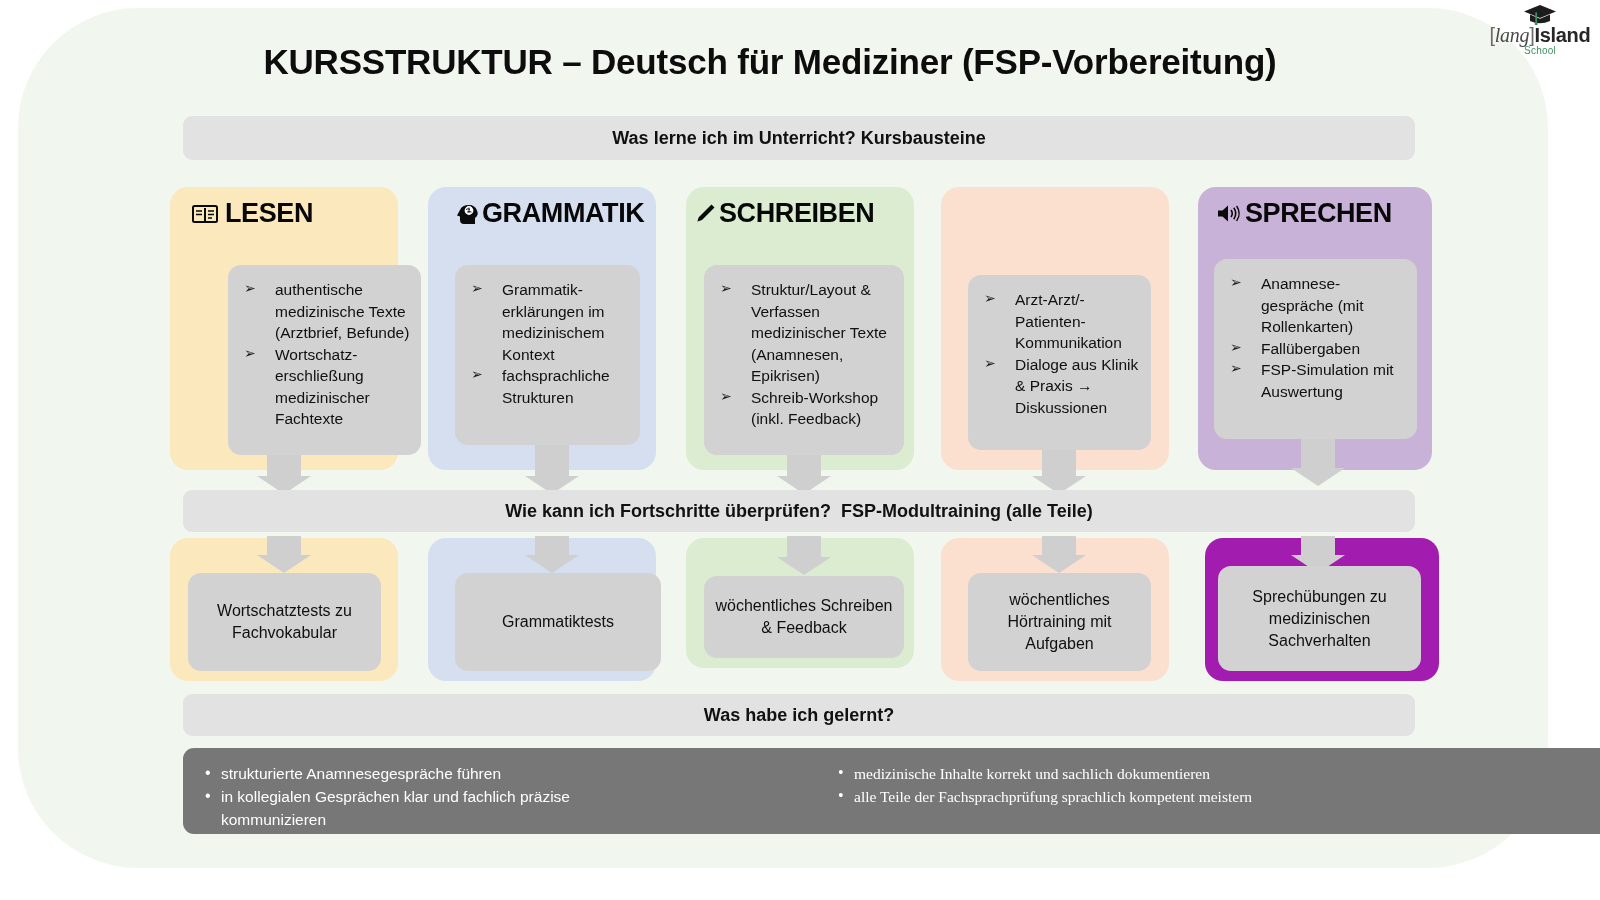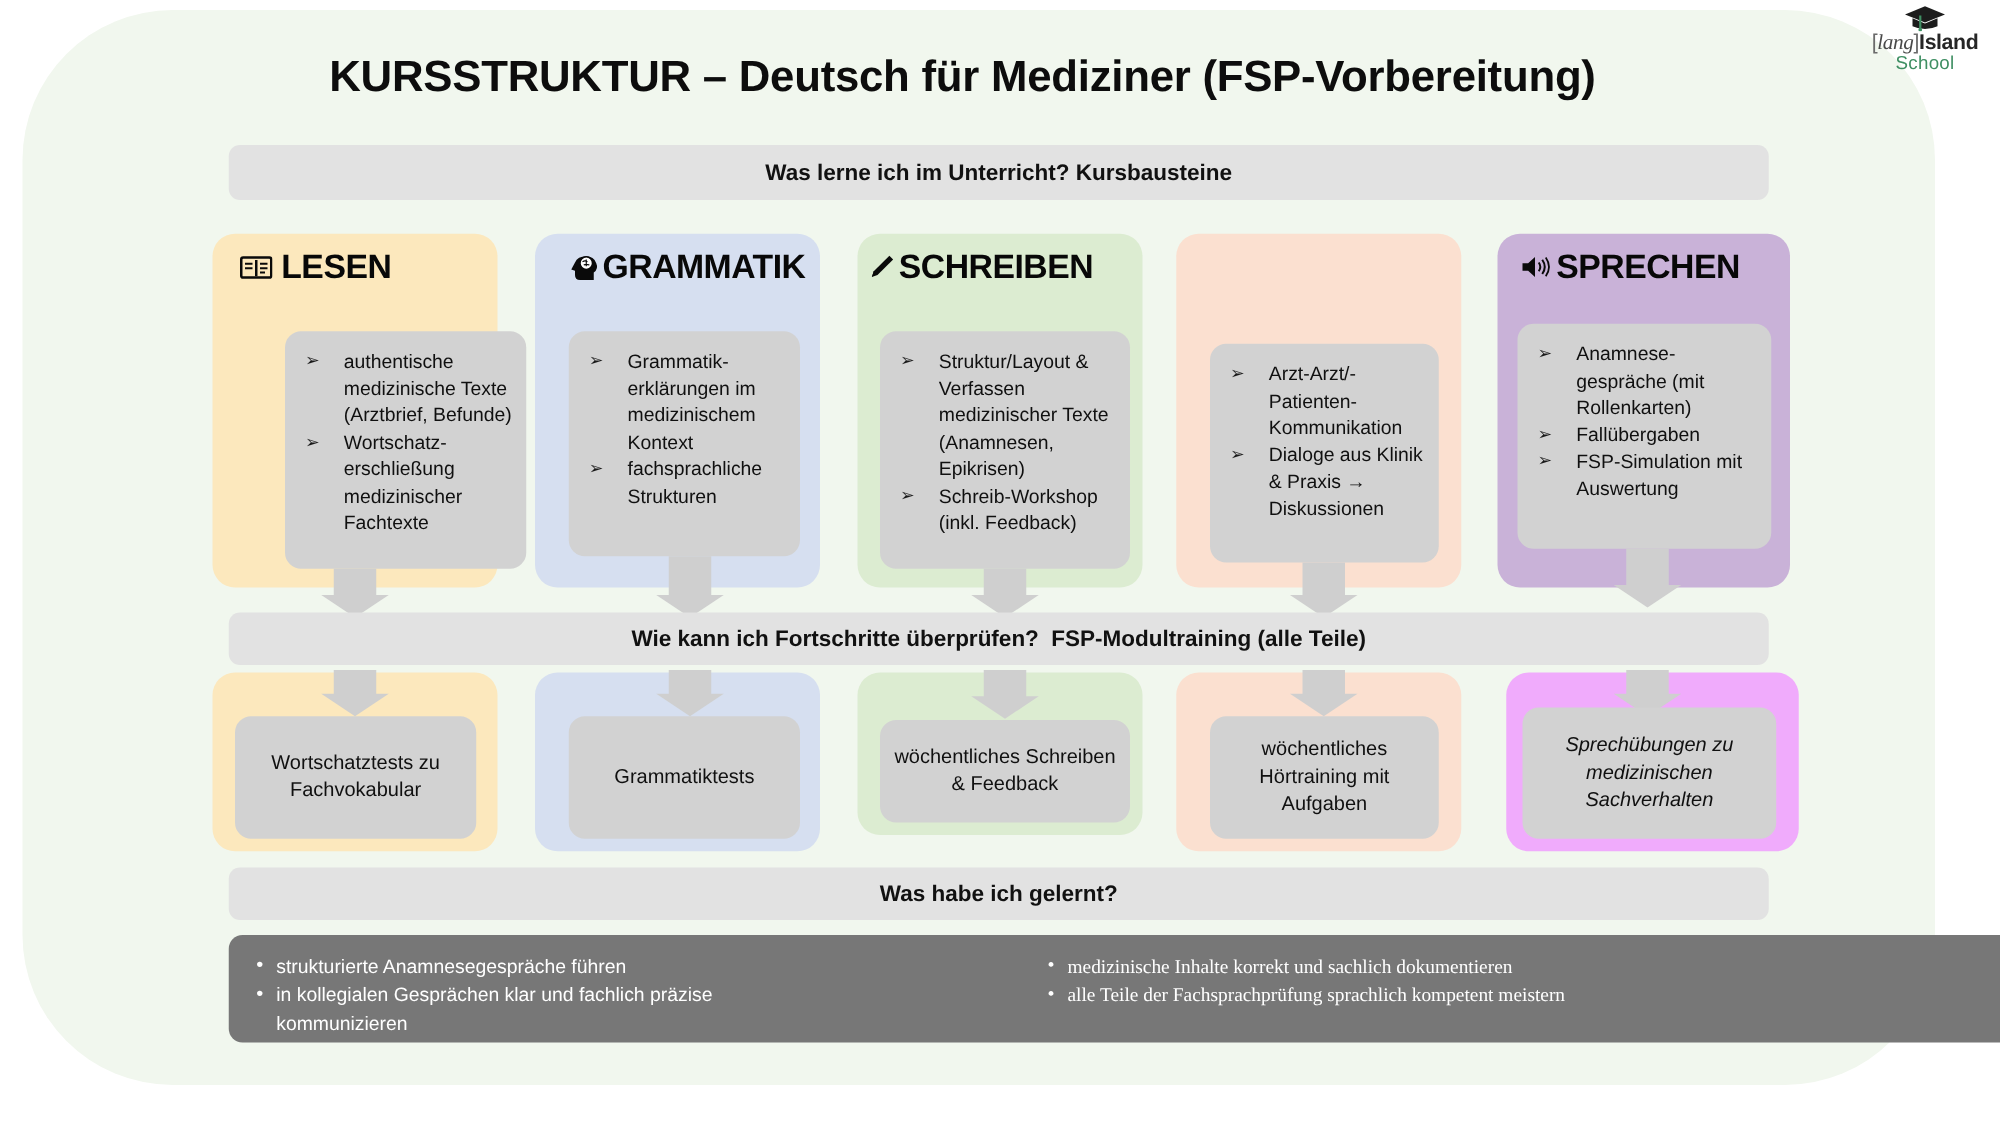--- a/index.html
+++ b/index.html
@@ -36,30 +36,30 @@
     position: absolute;
     right: 8px;
     top: 4px;
     width: 104px;
     height: 54px;
     text-align: center;
     line-height: 1;
   }
   .logo-cap { display:block; height: 21px; }
   .logo-word {
-    font-size: 17px;
+    font-size: 20px;
     letter-spacing: -0.3px;
     white-space: nowrap;
     color: #3b3b3b;
   }
   .logo-word .br { color: #6b6b6b; font-weight: 400; }
   .logo-word .lang { font-style: italic; font-family: "Liberation Serif", serif; color:#4a4a4a; }
   .logo-word .island { font-weight: bold; color: #262626; }
   .logo-school {
-    font-size: 15px;
+    font-size: 10px;
     color: #3f8f63;
     margin-top: 1px;
     letter-spacing: 0.2px;
     text-align: center;
   }
 
   
   .title {
     position: absolute;
     left: 0; top: 42px;
@@ -321,34 +321,34 @@
 
   <div class="band" id="band-2">Wie kann ich Fortschritte überprüfen?  FSP-Modultraining (alle Teile)</div>
 
   <div class="col2" style="left:170px;width:228px;height:143px;background:#fce8bd;">
     <div class="arrow" style="left:97px;top:-2px;height:20px;"></div>
     <div class="test-box" style="left:18px;top:35px;width:193px;height:98px;">Wortschatztests zu Fachvokabular</div>
   </div>
 
   <div class="col2" style="left:428px;width:228px;height:143px;background:#d6dff0;">
     <div class="arrow" style="left:107px;top:-2px;height:20px;"></div>
-    <div class="test-box" style="left:27px;top:35px;width:185px;height:98px;">Grammatiktests</div>
+    <div class="test-box" style="left:27px;top:35px;width:206px;height:98px;">Grammatiktests</div>
   </div>
 
   <div class="col2" style="left:686px;width:228px;height:130px;background:#dcecd1;">
     <div class="arrow" style="left:101px;top:-2px;height:22px;"></div>
     <div class="test-box" style="left:18px;top:38px;width:200px;height:82px;">wöchentliches Schreiben &amp; Feedback</div>
   </div>
 
   <div class="col2" style="left:941px;width:228px;height:143px;background:#fbe0d0;">
     <div class="arrow" style="left:101px;top:-2px;height:20px;"></div>
     <div class="test-box" style="left:27px;top:35px;width:183px;height:98px;">wöchentliches Hörtraining mit Aufgaben</div>
   </div>
 
-  <div class="col2" style="left:1205px;width:234px;height:143px;background:#f0abfc;font-style:italic;">
+  <div class="col2" style="left:1205px;width:234px;height:143px;background:#a21caf;">
     <div class="arrow" style="left:96px;top:-2px;height:20px;"></div>
     <div class="test-box" style="left:13px;top:28px;width:203px;height:105px;">Sprechübungen zu medizinischen Sachverhalten</div>
   </div>
 
   <div class="band" id="band-3">Was habe ich gelernt?</div>
 
   <div class="outcomes">
     <ul id="outcomes-left">
       <li>strukturierte Anamnesegespräche führen</li>
       <li>in kollegialen Gesprächen klar und fachlich präzise kommunizieren</li>

